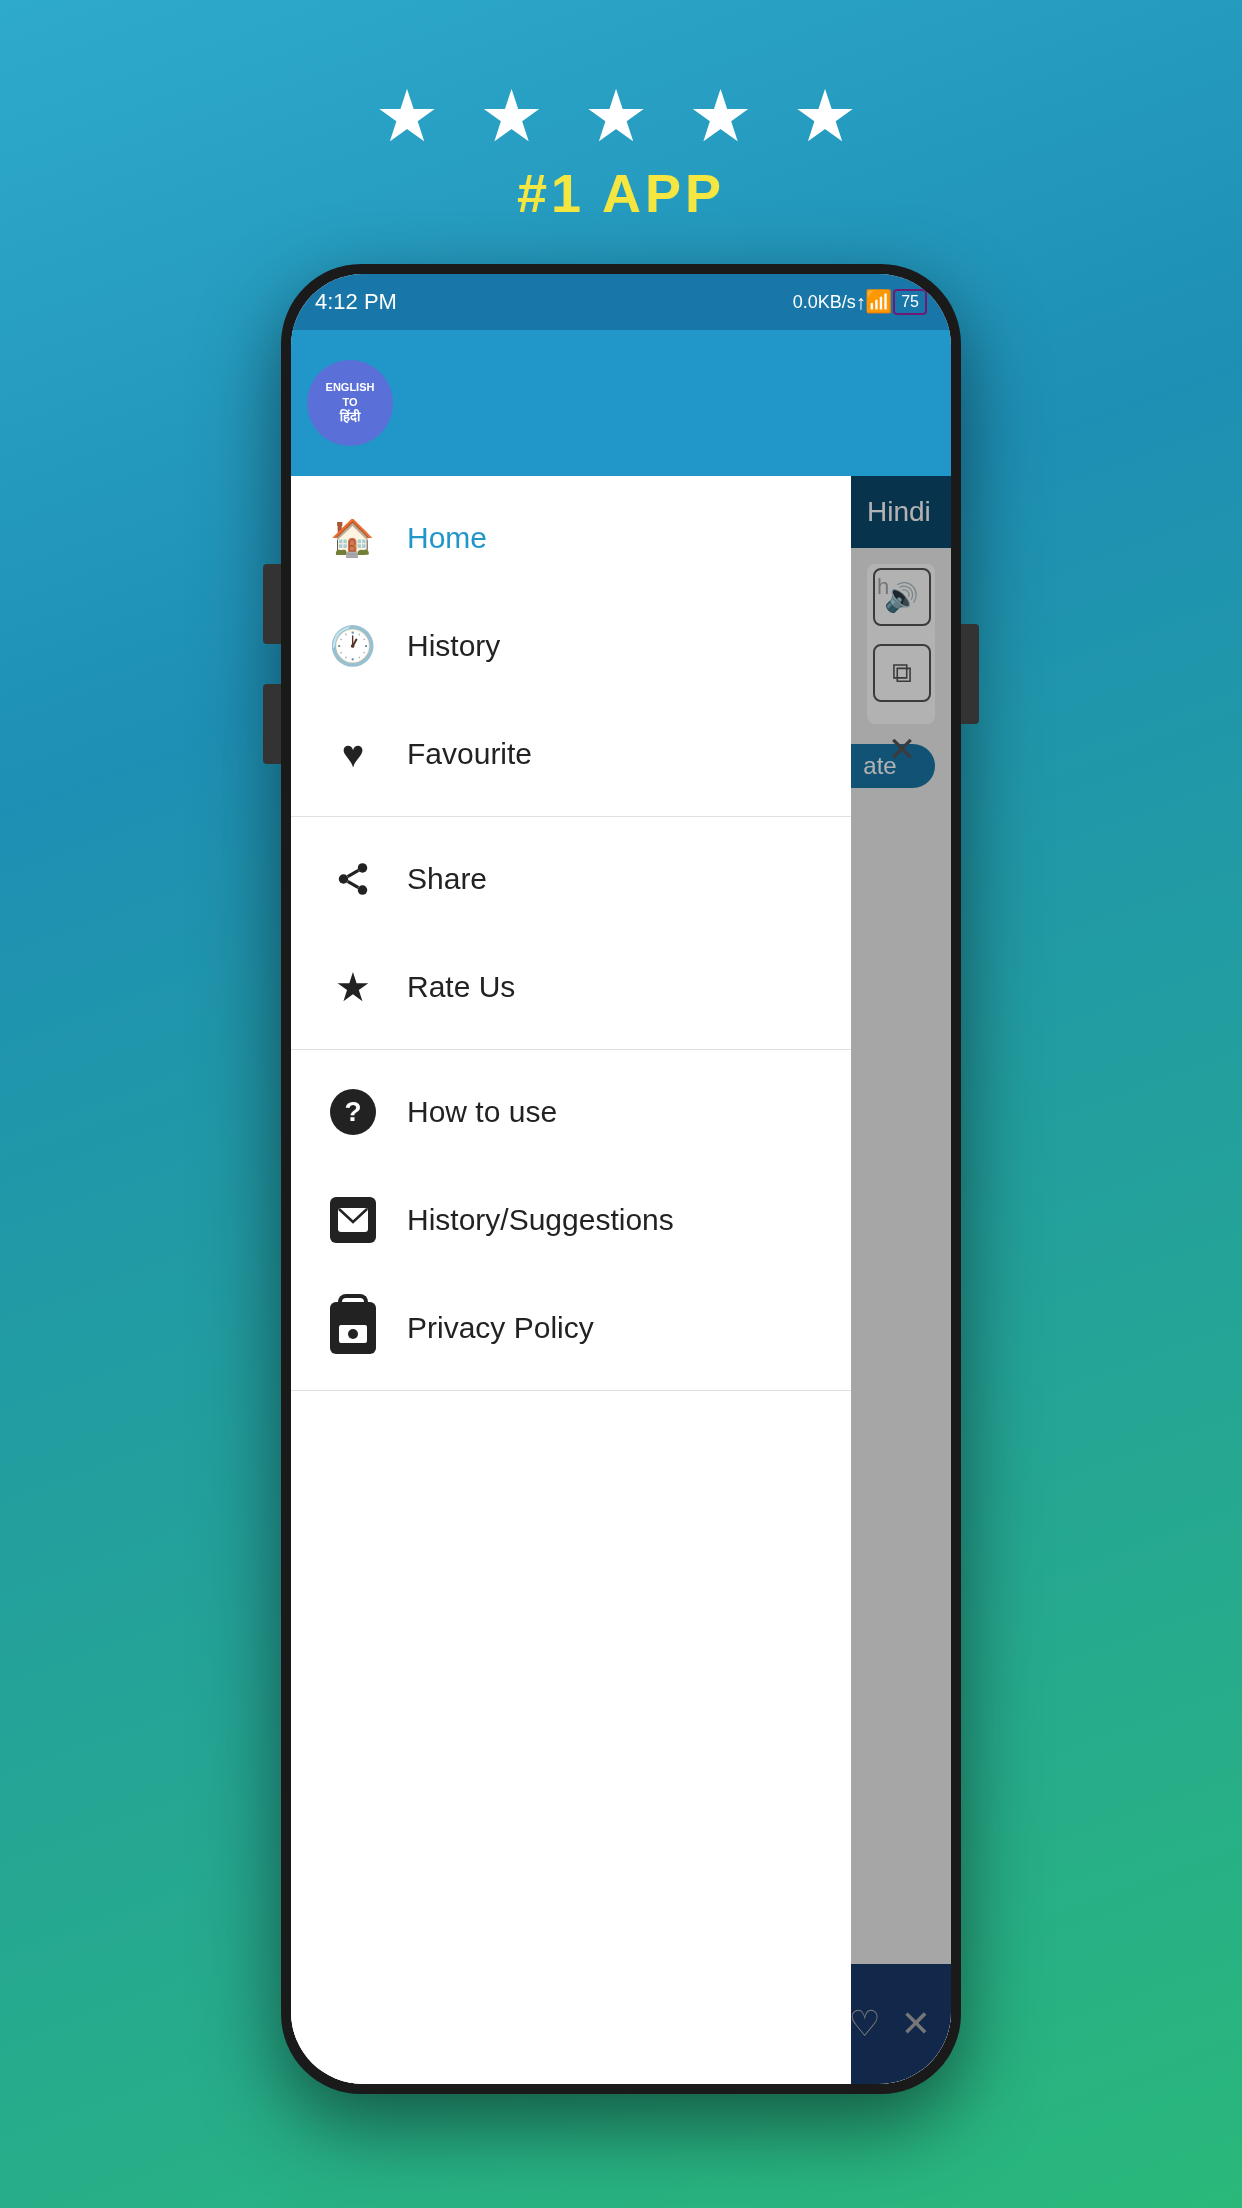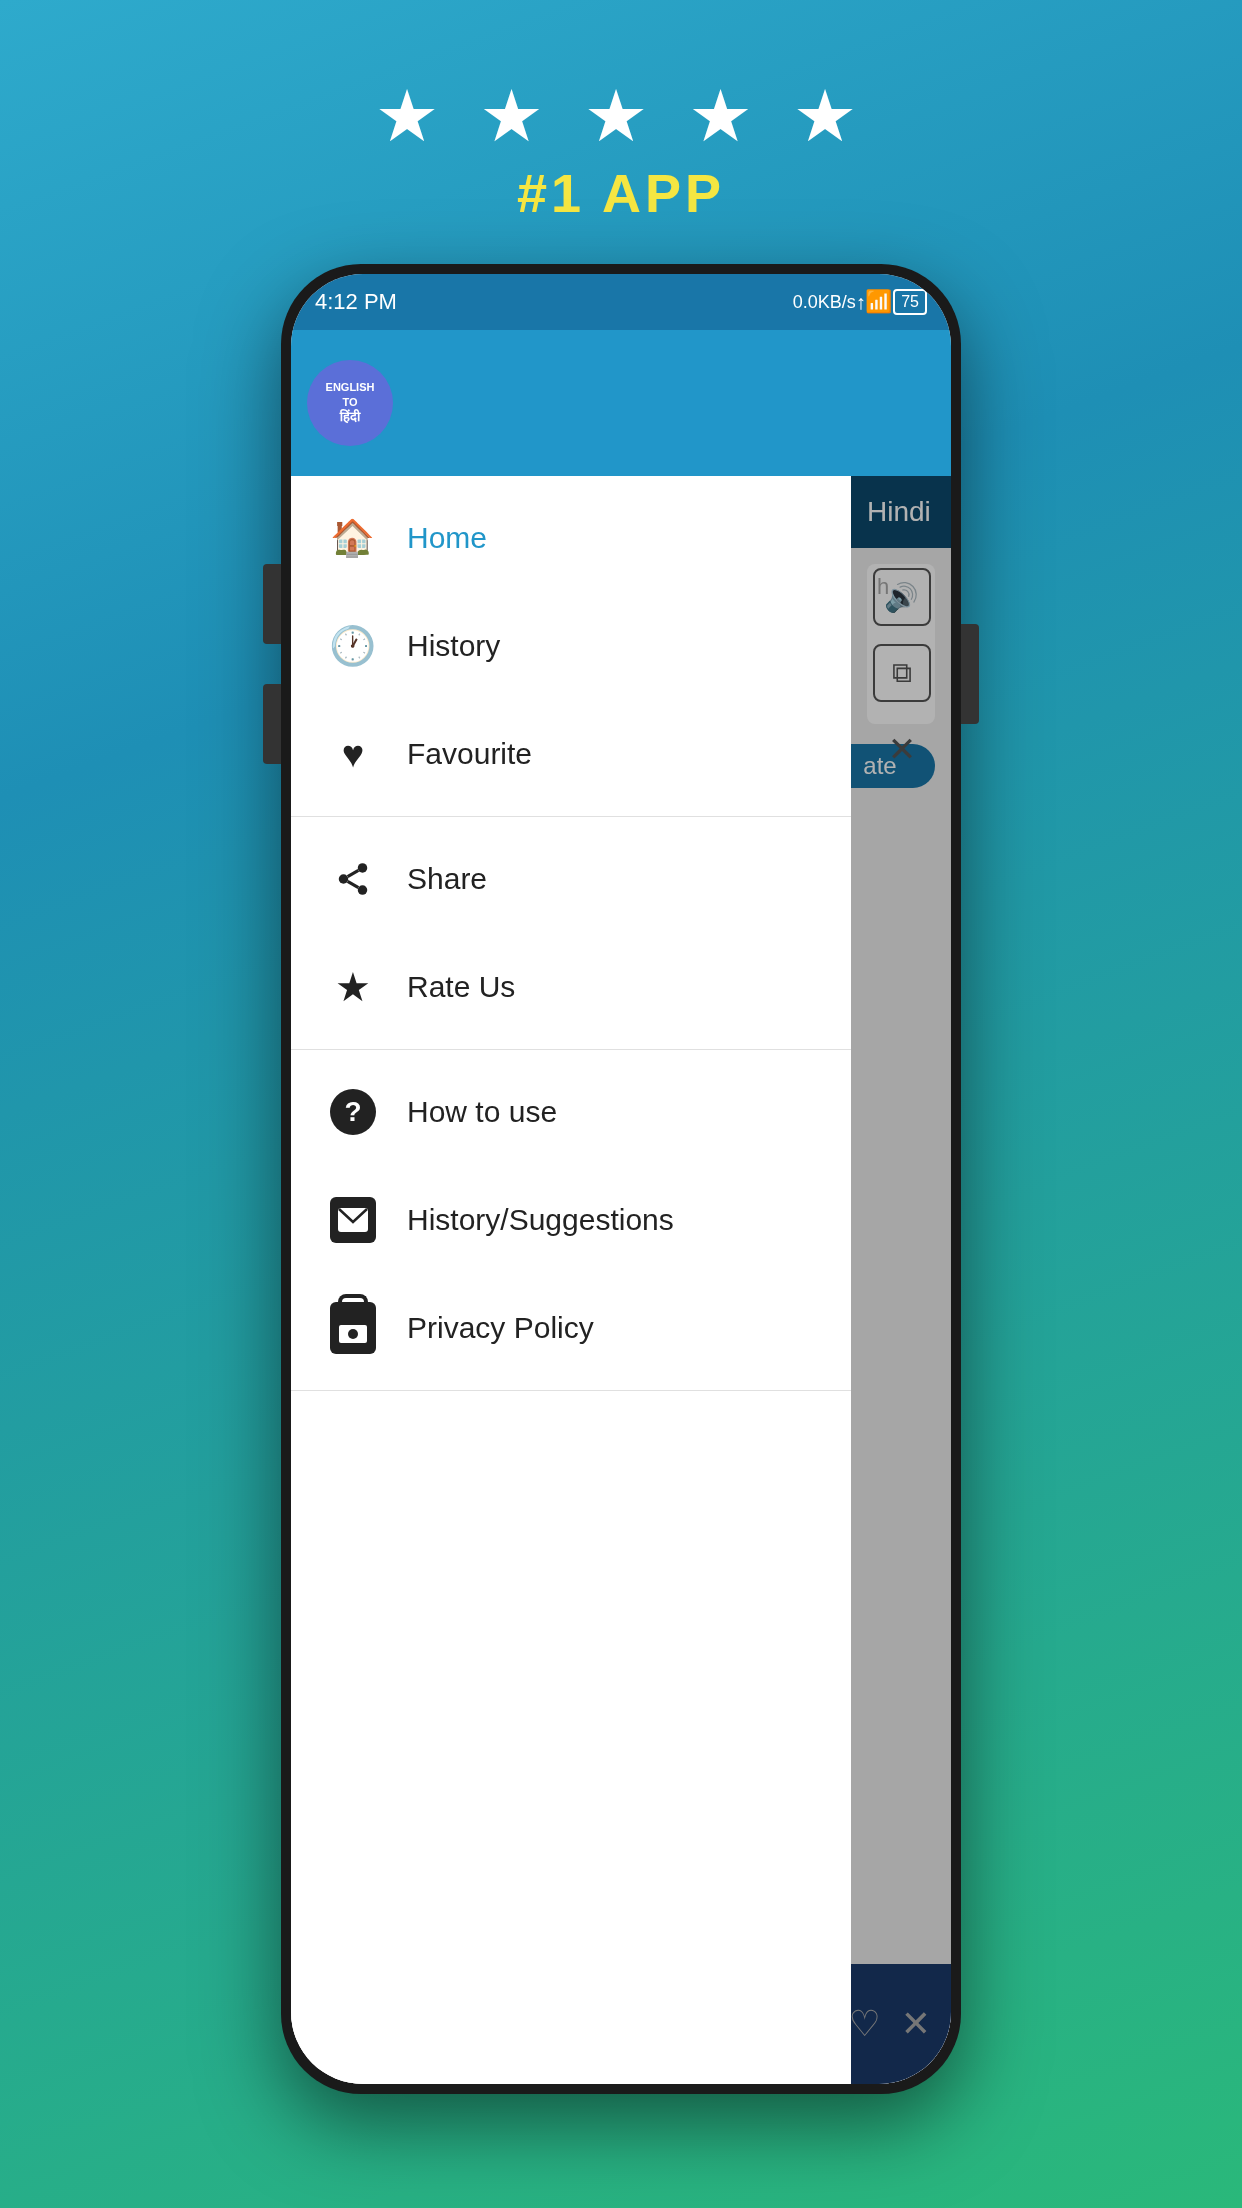--- a/index.html
+++ b/index.html
@@ -77,21 +77,21 @@
     }
 
     .status-right {
       display: flex;
       align-items: center;
       color: white;
       font-size: 18px;
     }
 
     .battery-box {
-      border: 2px solid #ffffff;
+      border: 2px solid #701a75;
       border-radius: 4px;
       padding: 2px 6px;
       font-size: 16px;
     }
 
     
     .app-header {
       background: #2196c9;
       padding: 30px 30px 30px 16px;
       display: flex;

